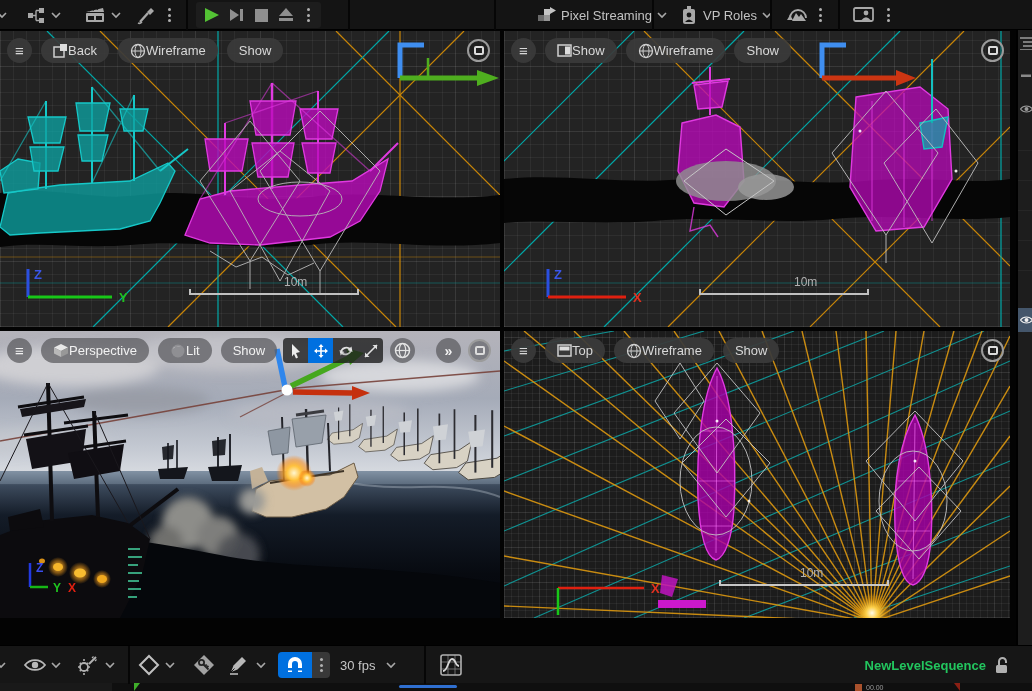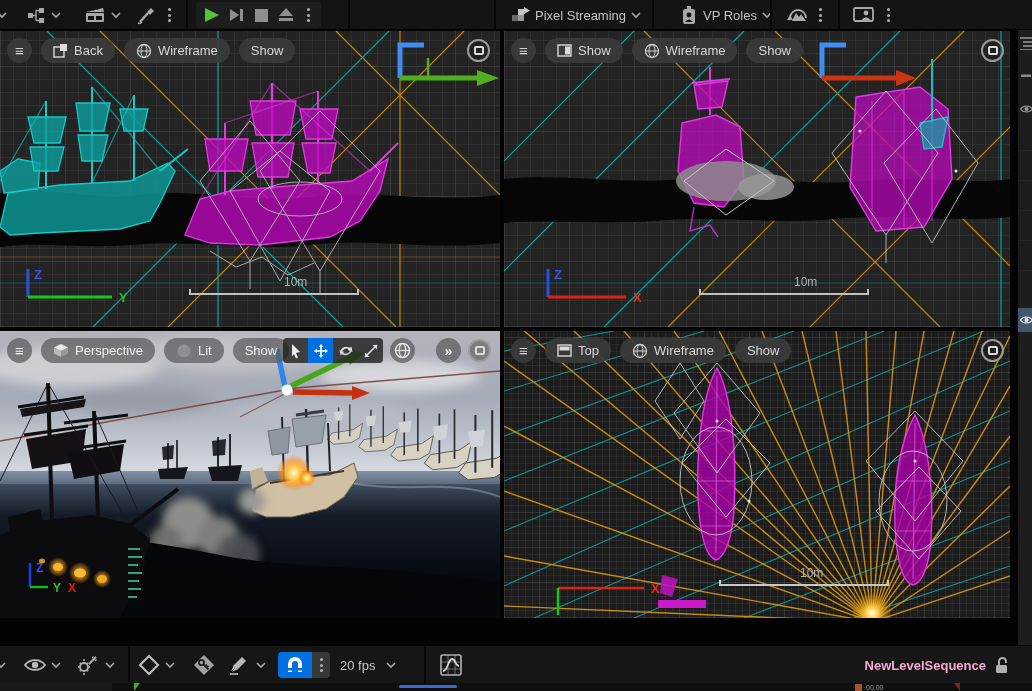--- a/index.html
+++ b/index.html
@@ -15,21 +15,21 @@
   .vsep { position:absolute; top:0; width:2px; background:#060606; }
   .top-toolbar .vsep { height:30px; } .bottom-toolbar .vsep { height:38px; }
   .ddlabel { font-size:13px; color:#c2c2c2; white-space:nowrap; }
   .kebab { display:flex; flex-direction:column; gap:2.5px; padding:0 3px; }
   .kebab i { width:3px; height:3px; border-radius:50%; background:#b0b0b0; }
   .play-group { position:absolute; left:196px; top:2px; height:26px; display:flex; align-items:center; gap:10px; background:#1d1d1d; border-radius:3px; padding:0 8px; }
   .fps { font-size:13px; color:#c6c6c6; }
   .magnet-box { display:flex; align-items:center; border-radius:4px; overflow:hidden; }
   .magnet-on { width:34px; height:26px; background:#0070e0; display:flex; align-items:center; justify-content:center; }
   .magnet-opts { width:18px; height:26px; background:#383838; display:flex; align-items:center; justify-content:center; }
-  .seq-name { position:absolute; right:46px; top:0; height:38px; display:flex; align-items:center; font-size:13px; font-weight:bold; color:#f9a8d4; }
+  .seq-name { position:absolute; right:46px; top:0; height:38px; display:flex; align-items:center; font-size:13px; font-weight:bold; color:#22c55e; }
   .lock-wrap { position:absolute; left:994px; top:0; height:38px; display:flex; align-items:center; }
 
   
   .vp { position:absolute; overflow:hidden; }
   .vp-back { left:0; top:31px; width:500px; height:296px; }
   .vp-right { left:504px; top:31px; width:506px; height:296px; }
   .vp-persp { left:0; top:331px; width:500px; height:287px; background:#9aa4b2; }
   .vp-top { left:504px; top:331px; width:506px; height:287px; }
   .wiregrid { background-color:#232323;
     background-image:
@@ -41,21 +41,21 @@
     background-image:
       repeating-linear-gradient(0deg, rgba(255,255,255,.055) 0 1px, transparent 1px 7px),
       repeating-linear-gradient(90deg, rgba(255,255,255,.055) 0 1px, transparent 1px 7px),
       repeating-linear-gradient(0deg, rgba(255,255,255,.05) 0 1px, transparent 1px 35px),
       repeating-linear-gradient(90deg, rgba(255,255,255,.05) 0 1px, transparent 1px 35px); }
   .vp svg.scene { position:absolute; left:0; top:0; }
 
   .vp-header { position:absolute; top:7px; left:7px; display:flex; gap:9px; align-items:center; z-index:6; }
   .roundbtn { width:25px; height:25px; border-radius:50%; background:rgba(58,58,58,.93); color:#d8d8d8;
     display:flex; align-items:center; justify-content:center; font-size:15px; }
-  .pillbtn { height:25px; display:flex; align-items:center; gap:6px; padding:0 12px; border-radius:13px;
+  .pillbtn { height:25px; display:flex; align-items:center; padding:0 12px; border-radius:13px;
     background:rgba(58,58,58,.93); color:#d8d8d8; font-size:13px; white-space:nowrap; }
   .vp-persp .roundbtn, .vp-persp .pillbtn { background:rgba(92,92,96,.74); color:#f2f2f2; }
   .maxbtn { position:absolute; top:8px; width:23px; height:23px; border-radius:50%; border:2px solid #9b9b9b;
     display:flex; align-items:center; justify-content:center; z-index:6; background:rgba(25,25,25,.25); }
   .maxbtn i { display:block; width:10px; height:9px; border:2px solid #dcdcdc; border-radius:2px; }
   .tools-box { position:absolute; left:283px; top:7px; height:25px; display:flex; align-items:center;
     background:rgba(30,30,30,.8); border-radius:4px; overflow:hidden; z-index:6; }
   .toolbtn { width:25px; height:25px; display:flex; align-items:center; justify-content:center; }
   .toolbtn.active { background:#0070e0; }
   .globebtn { position:absolute; left:390px; top:7px; z-index:6; }
@@ -147,21 +147,21 @@
       <span class="kebab">
           <i></i>
           <i></i>
           <i></i>
         </span>
     </div>
     <div class="vsep" style="left:348px"></div>
 
     <div class="vsep" style="left:494px"></div>
 
-    <div class="tt-item" style="left:510px">
+    <div class="tt-item" style="left:536px">
       <svg width="20" height="18">
         <rect x="2" y="9" width="6" height="6" fill="#6a6a6a"></rect>
           <rect x="8" y="3" width="6" height="6" fill="#c4c4c4"></rect>
           <rect x="8" y="9" width="6" height="6" fill="#969696"></rect>
         <polygon points="14,1 20,4.5 14,8" fill="#c4c4c4"></polygon>
       </svg>
       <span class="ddlabel">Pixel Streaming</span>
       <svg width="11" height="10">
           <polyline points="1,3 5,7 9,3" fill="none" stroke="#a8a8a8" stroke-width="1.6"></polyline>
         </svg>
@@ -832,21 +832,21 @@
         <span class="magnet-opts">
           <span class="kebab">
               <i></i>
               <i></i>
               <i></i>
             </span>
         </span>
       </span>
     </div>
     <div class="bt-item" style="left:340px">
-      <span class="fps">20 fps</span>
+      <span class="fps">30 fps</span>
       <svg width="11" height="10" style="margin-left:6px">
           <polyline points="1,3 5,7 9,3" fill="none" stroke="#a8a8a8" stroke-width="1.6"></polyline>
         </svg>
     </div>
     <div class="vsep" style="left:424px"></div>
     <div class="bt-item" style="left:440px">
       <svg width="22" height="22">
         <rect x="1" y="1" width="20" height="20" rx="2" fill="none" stroke="#b0b0b0" stroke-width="1.6"></rect>
         <path d="M1,8 H21 M1,15 H21 M8,1 V21 M15,1 V21" stroke="#b0b0b0" stroke-width=".8" opacity=".7"></path>
         <path d="M3,17 C8,17 8,5 12,5 C16,5 15,12 19,12" fill="none" stroke="#d8d8d8" stroke-width="1.8"></path>

